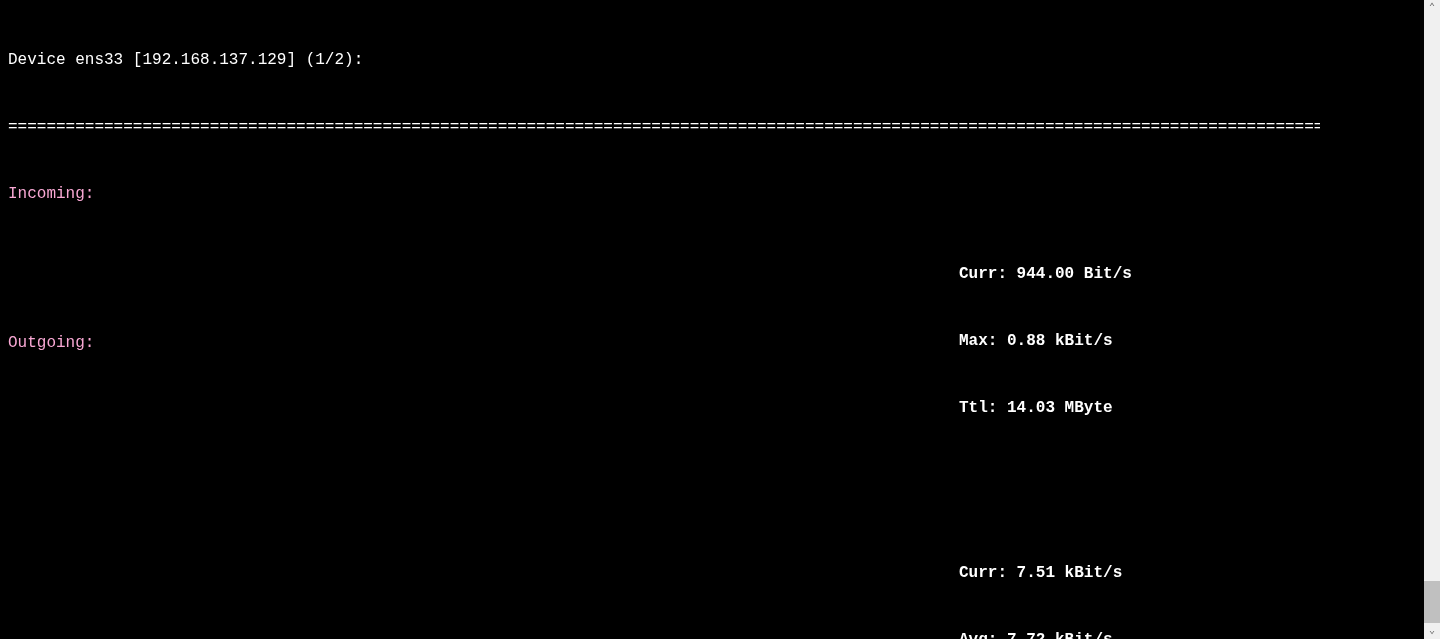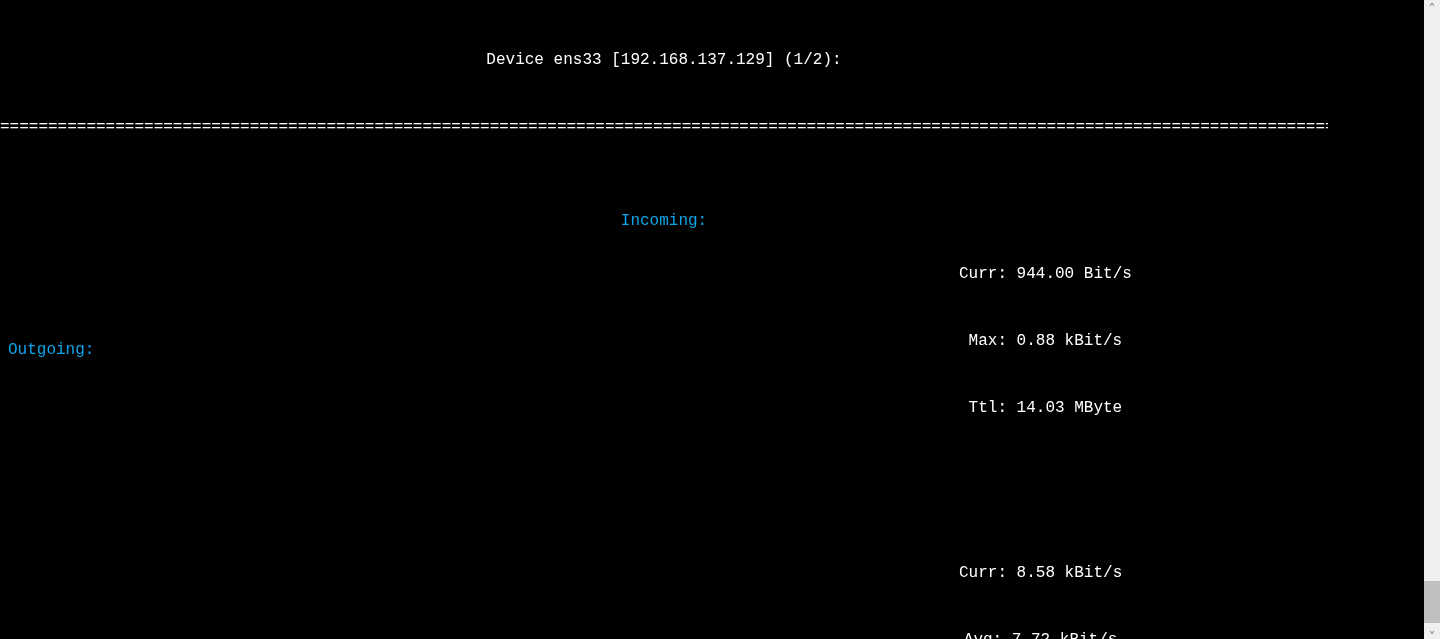--- a/index.html
+++ b/index.html
@@ -14,24 +14,23 @@
       font-size: 16px;
       line-height: 1.4;
       width: 1440px;
       height: 639px;
       overflow: hidden;
       position: relative;
     }
     .terminal {
       width: 1328px;
       height: 639px;
-      padding: 4px 0;
+      padding: 4px 8px;
       white-space: pre;
       position: relative;
-      text-align: center;
     }
     .scrollbar {
       position: absolute;
       right: 0;
       top: 0;
       width: 16px;
       height: 639px;
       background: #f0f0f0;
     }
     .scroll-arrow-up {
@@ -69,61 +68,61 @@
     .header-line {
       color: #ffffff;
     }
     .divider-line {
       color: #ffffff;
       letter-spacing: 0;
       overflow: hidden;
       width: 100%;
     }
     .section-label {
-      color: #0ea5e9;
-      margin-top: 27px;
+      color: #f9a8d4;
     }
     .stats-block {
       position: absolute;
       left: 959px;
       color: #ffffff;
     }
     .stats-incoming {
       top: 218px;
     }
     .stats-outgoing {
       top: 517px;
     }
     .stat-line {
       white-space: pre;
+      font-weight: bold;
     }
     .outgoing-label {
       position: absolute;
       left: 8px;
-      top: 312px;
+      top: 332px;
     }
   </style>
 </head>
 <body>
 
 <div class="terminal">
   <div class="header-line">Device ens33 [192.168.137.129] (1/2):</div>
   <div class="divider-line">============================================================================================================================================================</div>
   <div class="section-label">Incoming:</div>
 
   <div class="stats-block stats-incoming">
     <div class="stat-line">Curr: 944.00 Bit/s</div>
     <div class="stat-line">Max: 0.88 kBit/s</div>
     <div class="stat-line">Ttl: 14.03 MByte</div>
   </div>
 
   <div class="section-label outgoing-label">Outgoing:</div>
 
   <div class="stats-block stats-outgoing">
-    <div class="stat-line">Curr: 8.58 kBit/s</div>
+    <div class="stat-line">Curr: 7.51 kBit/s</div>
     <div class="stat-line">Avg: 7.72 kBit/s</div>
     
     
     
   </div>
 </div>
 
 <div class="scrollbar">
   <div class="scroll-arrow-up">⌃</div>
   <div class="scroll-thumb"></div>

